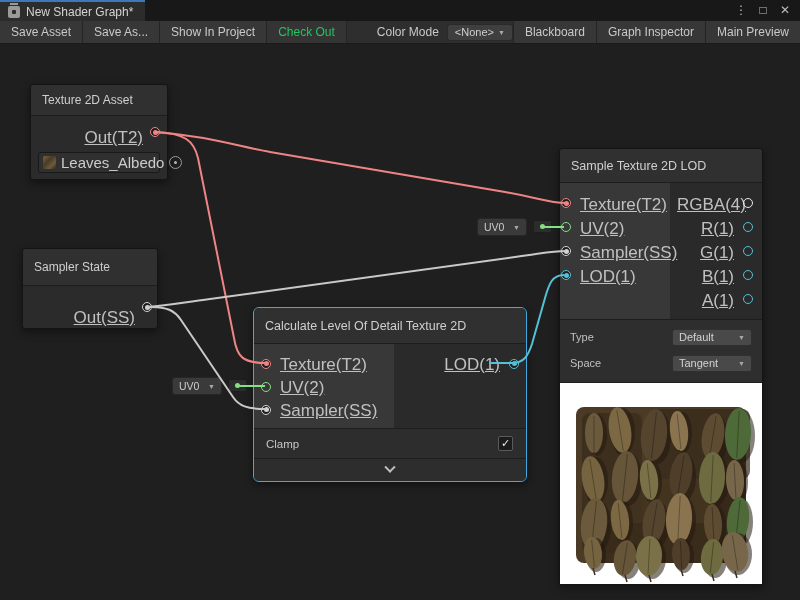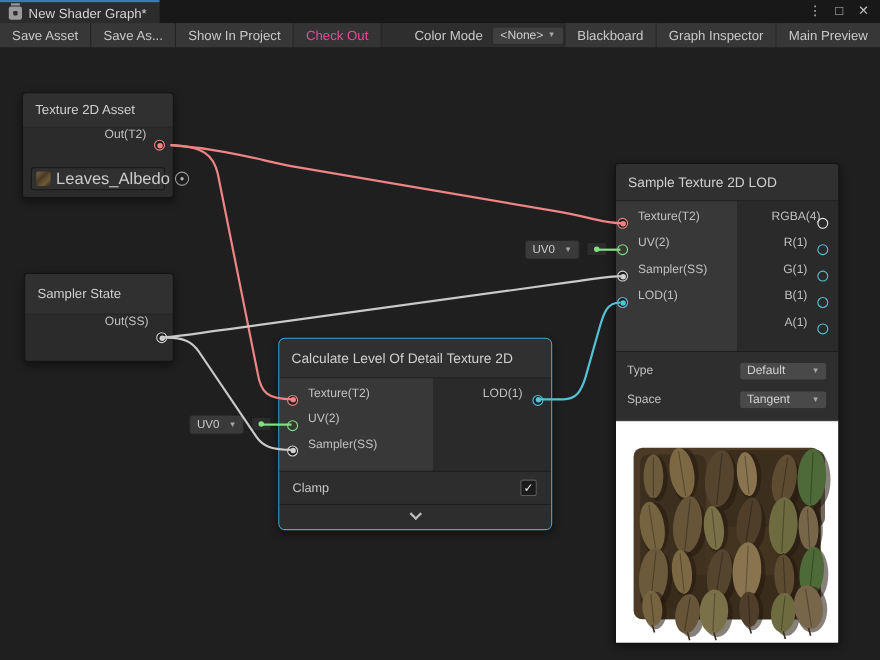--- a/index.html
+++ b/index.html
@@ -16,41 +16,41 @@
   .sg-icon::before { content:""; position:absolute; left:2px; top:-3px; width:8px; height:2px; background:#9a9a9a; }
   .win-controls { margin-left:auto; display:flex; align-items:center; gap:4px; padding-right:6px; color:#bdbdbd; }
   .win-btn { width:18px; text-align:center; font-size:12px; line-height:21px; cursor:default; }
 
   
   .toolbar { position:absolute; left:0; top:21px; width:800px; height:23px;
     background:#2e2e2e; border-bottom:1px solid #1a1a1a; z-index:30;
     display:flex; align-items:stretch; font-size:12px; color:#c9c9c9; }
   .tb-btn { display:flex; align-items:center; padding:0 11px; background:#373737;
     border-right:1px solid #242424; white-space:nowrap; }
-  .tb-btn.disabled { color:#ec4899; background:#343434; }
+  .tb-btn.disabled { color:#22c55e; background:#343434; }
   .tb-label { display:flex; align-items:center; padding:0 8px 0 30px; white-space:nowrap; }
   .tb-dropdown { align-self:center; width:100px; height:17px; background:#3f3f3f;
     border:1px solid #2a2a2a; border-radius:3px; display:flex; align-items:center;
     justify-content:space-between; padding:0 7px; font-size:11px; color:#cfcfcf; }
   .tb-right { margin-left:auto; display:flex; align-items:stretch; }
   .arrow { font-size:7px; color:#a8a8a8; }
 
   
   .graph-bg { position:absolute; left:0; top:44px; width:800px; height:556px; background:#1f1f1f; z-index:0; }
   .edges { position:absolute; left:0; top:0; width:800px; height:600px; z-index:10; pointer-events:none; }
 
   .node { position:absolute; background:#2b2b2b; border:1px solid #141414; border-radius:3px;
     box-shadow:0 3px 8px rgba(0,0,0,.45); z-index:5; color:#c6c6c6; }
   .node.selected { border:1px solid #3fa9e0; border-radius:6px; overflow:hidden; }
   .node-header { background:#303030; color:#cfcfcf; font-size:12px; display:flex; align-items:center;
     padding-left:11px; border-bottom:1px solid #1d1d1d; border-radius:3px 3px 0 0; }
   .ports { display:flex; }
   .inputs-col { background:#383838; }
   .outputs-col { background:#2a2a2a; flex:1; }
-  .port-row { position:relative; display:flex; align-items:flex-start; font-size:11px; color:#c0c0c0; }
+  .port-row { position:relative; display:flex; align-items:flex-end; font-size:17px; color:#c0c0c0;text-decoration:underline; }
   .port-row.out { justify-content:flex-end; }
   .port { position:absolute; top:50%; transform:translateY(-50%); width:10px; height:10px;
     border:1.5px solid currentColor; border-radius:50%; background:transparent; }
   .port.connected { background:#1e1e1e; }
   .port.connected::after { content:""; position:absolute; inset:1.5px; border-radius:50%; background:currentColor; }
   .c-red { color:#ee8484; } .c-green { color:#84e084; } .c-gray { color:#d2d2d2; }
   .c-cyan { color:#55c1d6; } .c-white { color:#efe8e8; }
 
   .ctl-row { display:flex; align-items:center; font-size:11px; color:#c0c0c0; padding:0 10px; }
   .ctl-label { flex:1; }
@@ -125,21 +125,21 @@
     <span>&lt;None&gt;</span>
     <span class="arrow">▼</span>
   </div>
   <div class="tb-right">
     <div class="tb-btn" style="border-left:1px solid #242424;">Blackboard</div>
     <div class="tb-btn">Graph Inspector</div>
     <div class="tb-btn" style="border-right:none;">Main Preview</div>
   </div>
 </div>
 
-<div class="node" style="left:20px; top:84px; width:138px;">
+<div class="node" style="left:30px; top:84px; width:138px;">
   <div class="node-header" style="height:31px;">
     <span>Texture 2D Asset</span>
   </div>
   <div class="port-row out" style="height:32px; padding-right:24px;">
     <span>Out(T2)</span>
     <span class="port connected c-red" style="right:7px;"></span>
   </div>
   <div class="object-field">
     <span class="tex-thumb"></span>
     <span>Leaves_Albedo</span>
@@ -150,21 +150,21 @@
 <div class="node" style="left:22px; top:248px; width:136px;">
   <div class="node-header" style="height:37px;">
     <span>Sampler State</span>
   </div>
   <div class="port-row out" style="height:42px; padding-right:22px;">
     <span>Out(SS)</span>
     <span class="port connected c-gray" style="right:5px;"></span>
   </div>
 </div>
 
-<div class="node selected" style="left:253px; top:307px; width:249px;">
+<div class="node selected" style="left:253px; top:307px; width:274px;">
   <div class="node-header" style="height:36px; font-size:12.5px;">
     <span>Calculate Level Of Detail Texture 2D</span>
   </div>
   <div class="ports" style="height:84px;">
     <div class="inputs-col" style="width:140px; padding-top:8px;">
       <div class="port-row" style="height:23px; padding-left:26px;">
         <span class="port connected c-red" style="left:7px;"></span>
         <span>Texture(T2)</span>
       </div>
       <div class="port-row" style="height:23px; padding-left:26px;">

